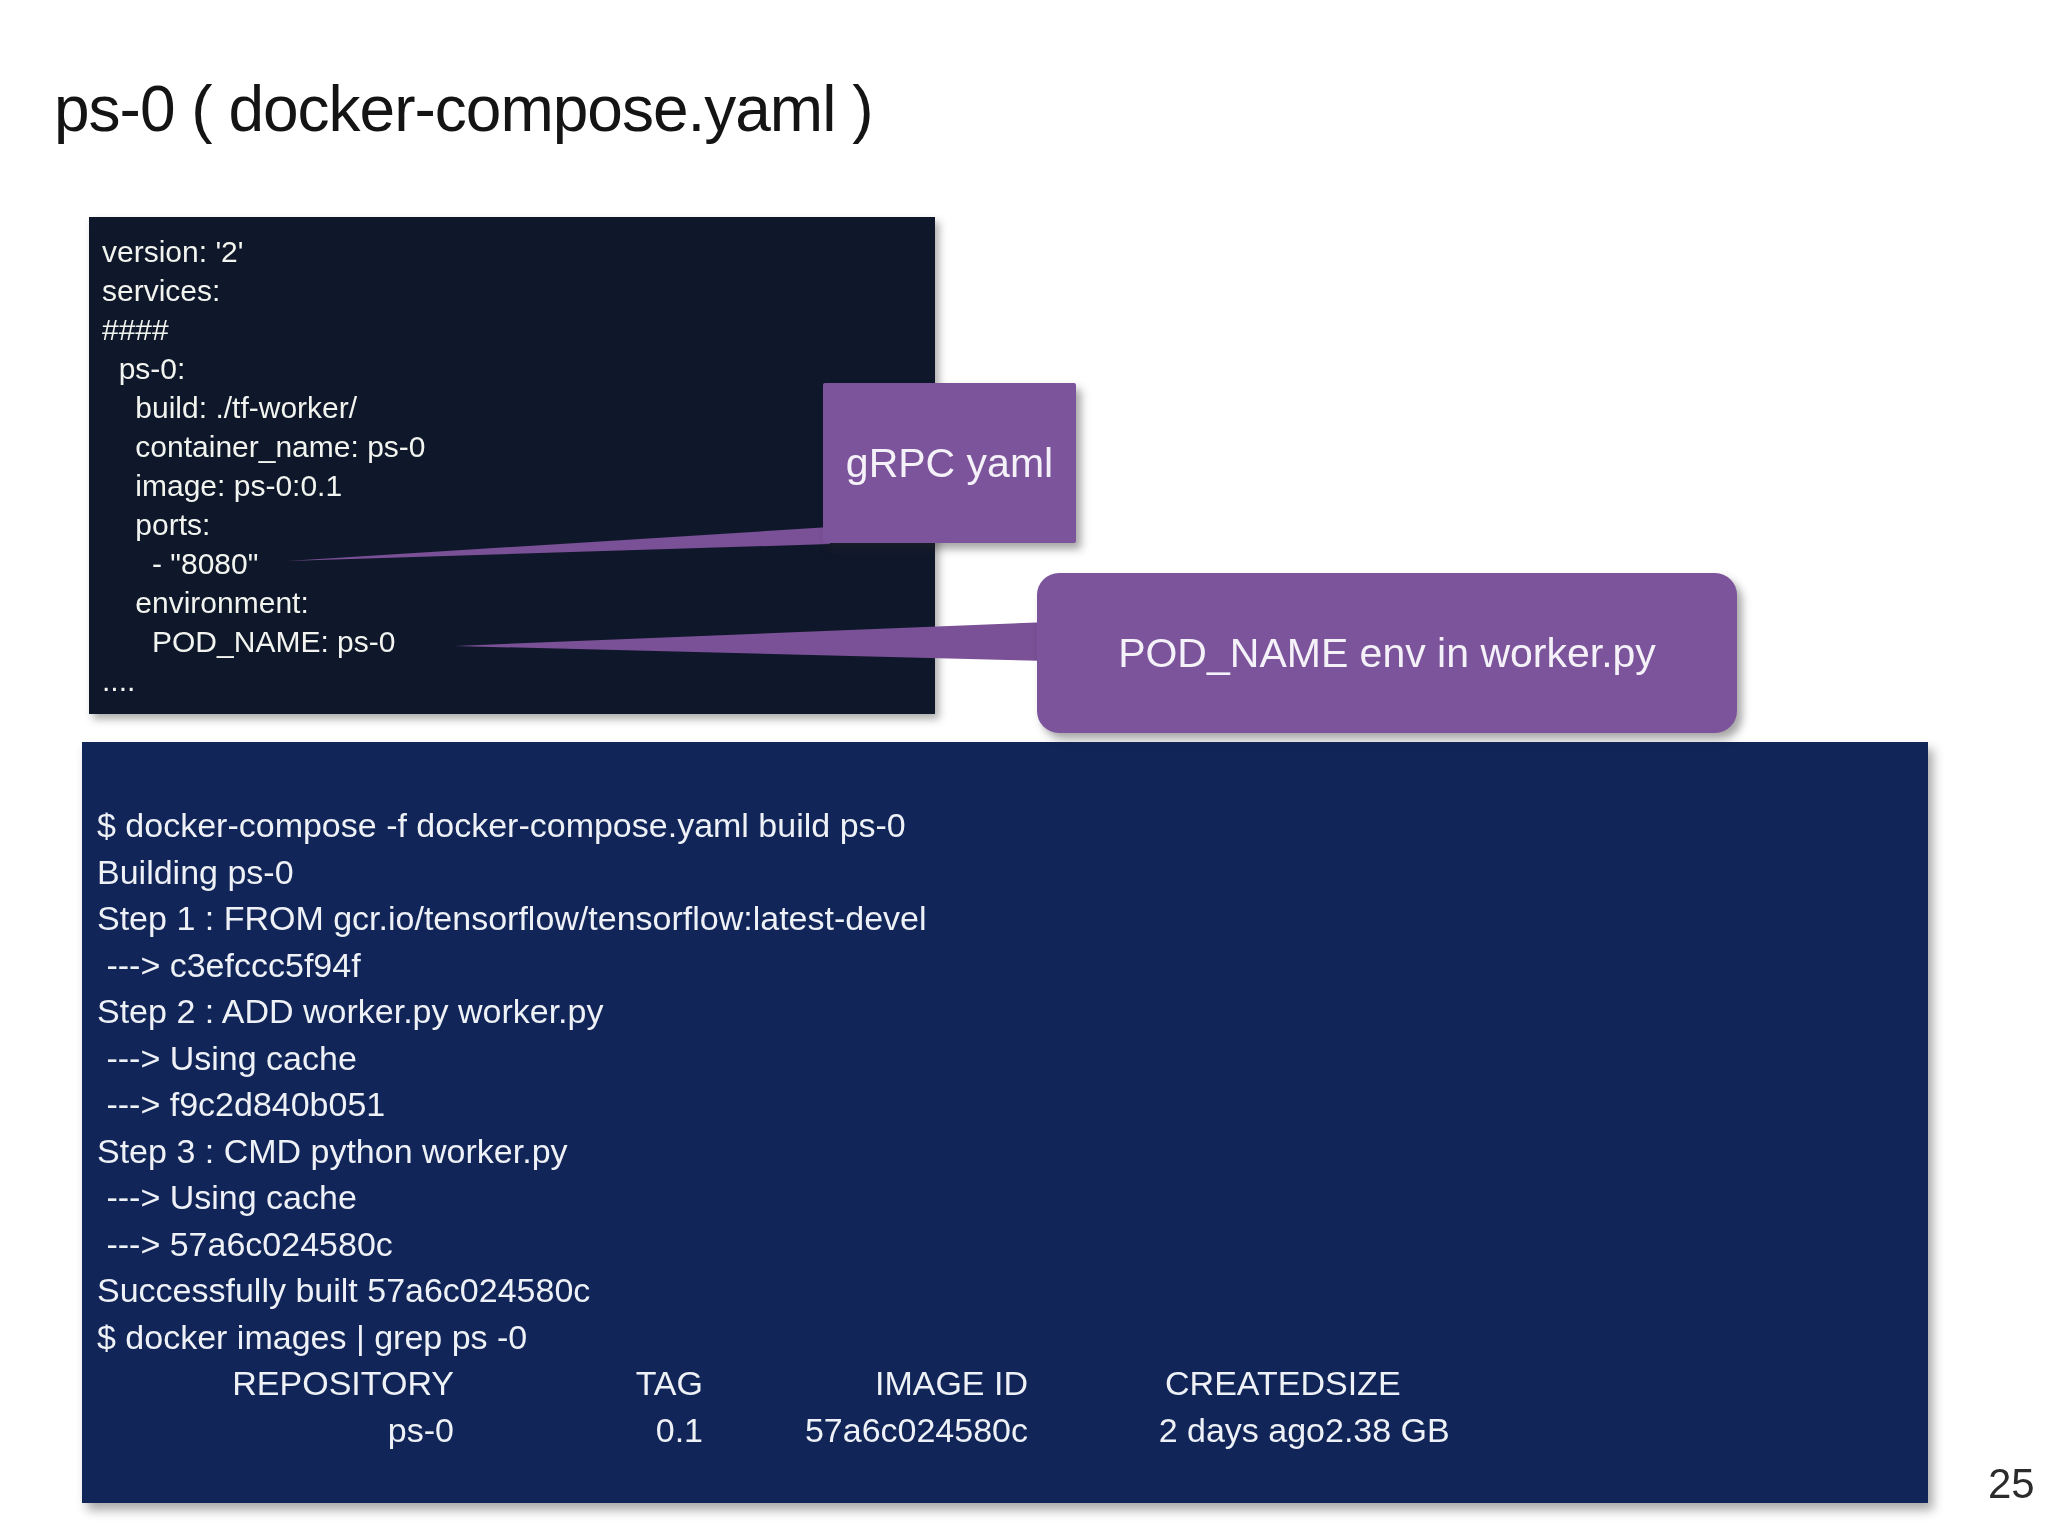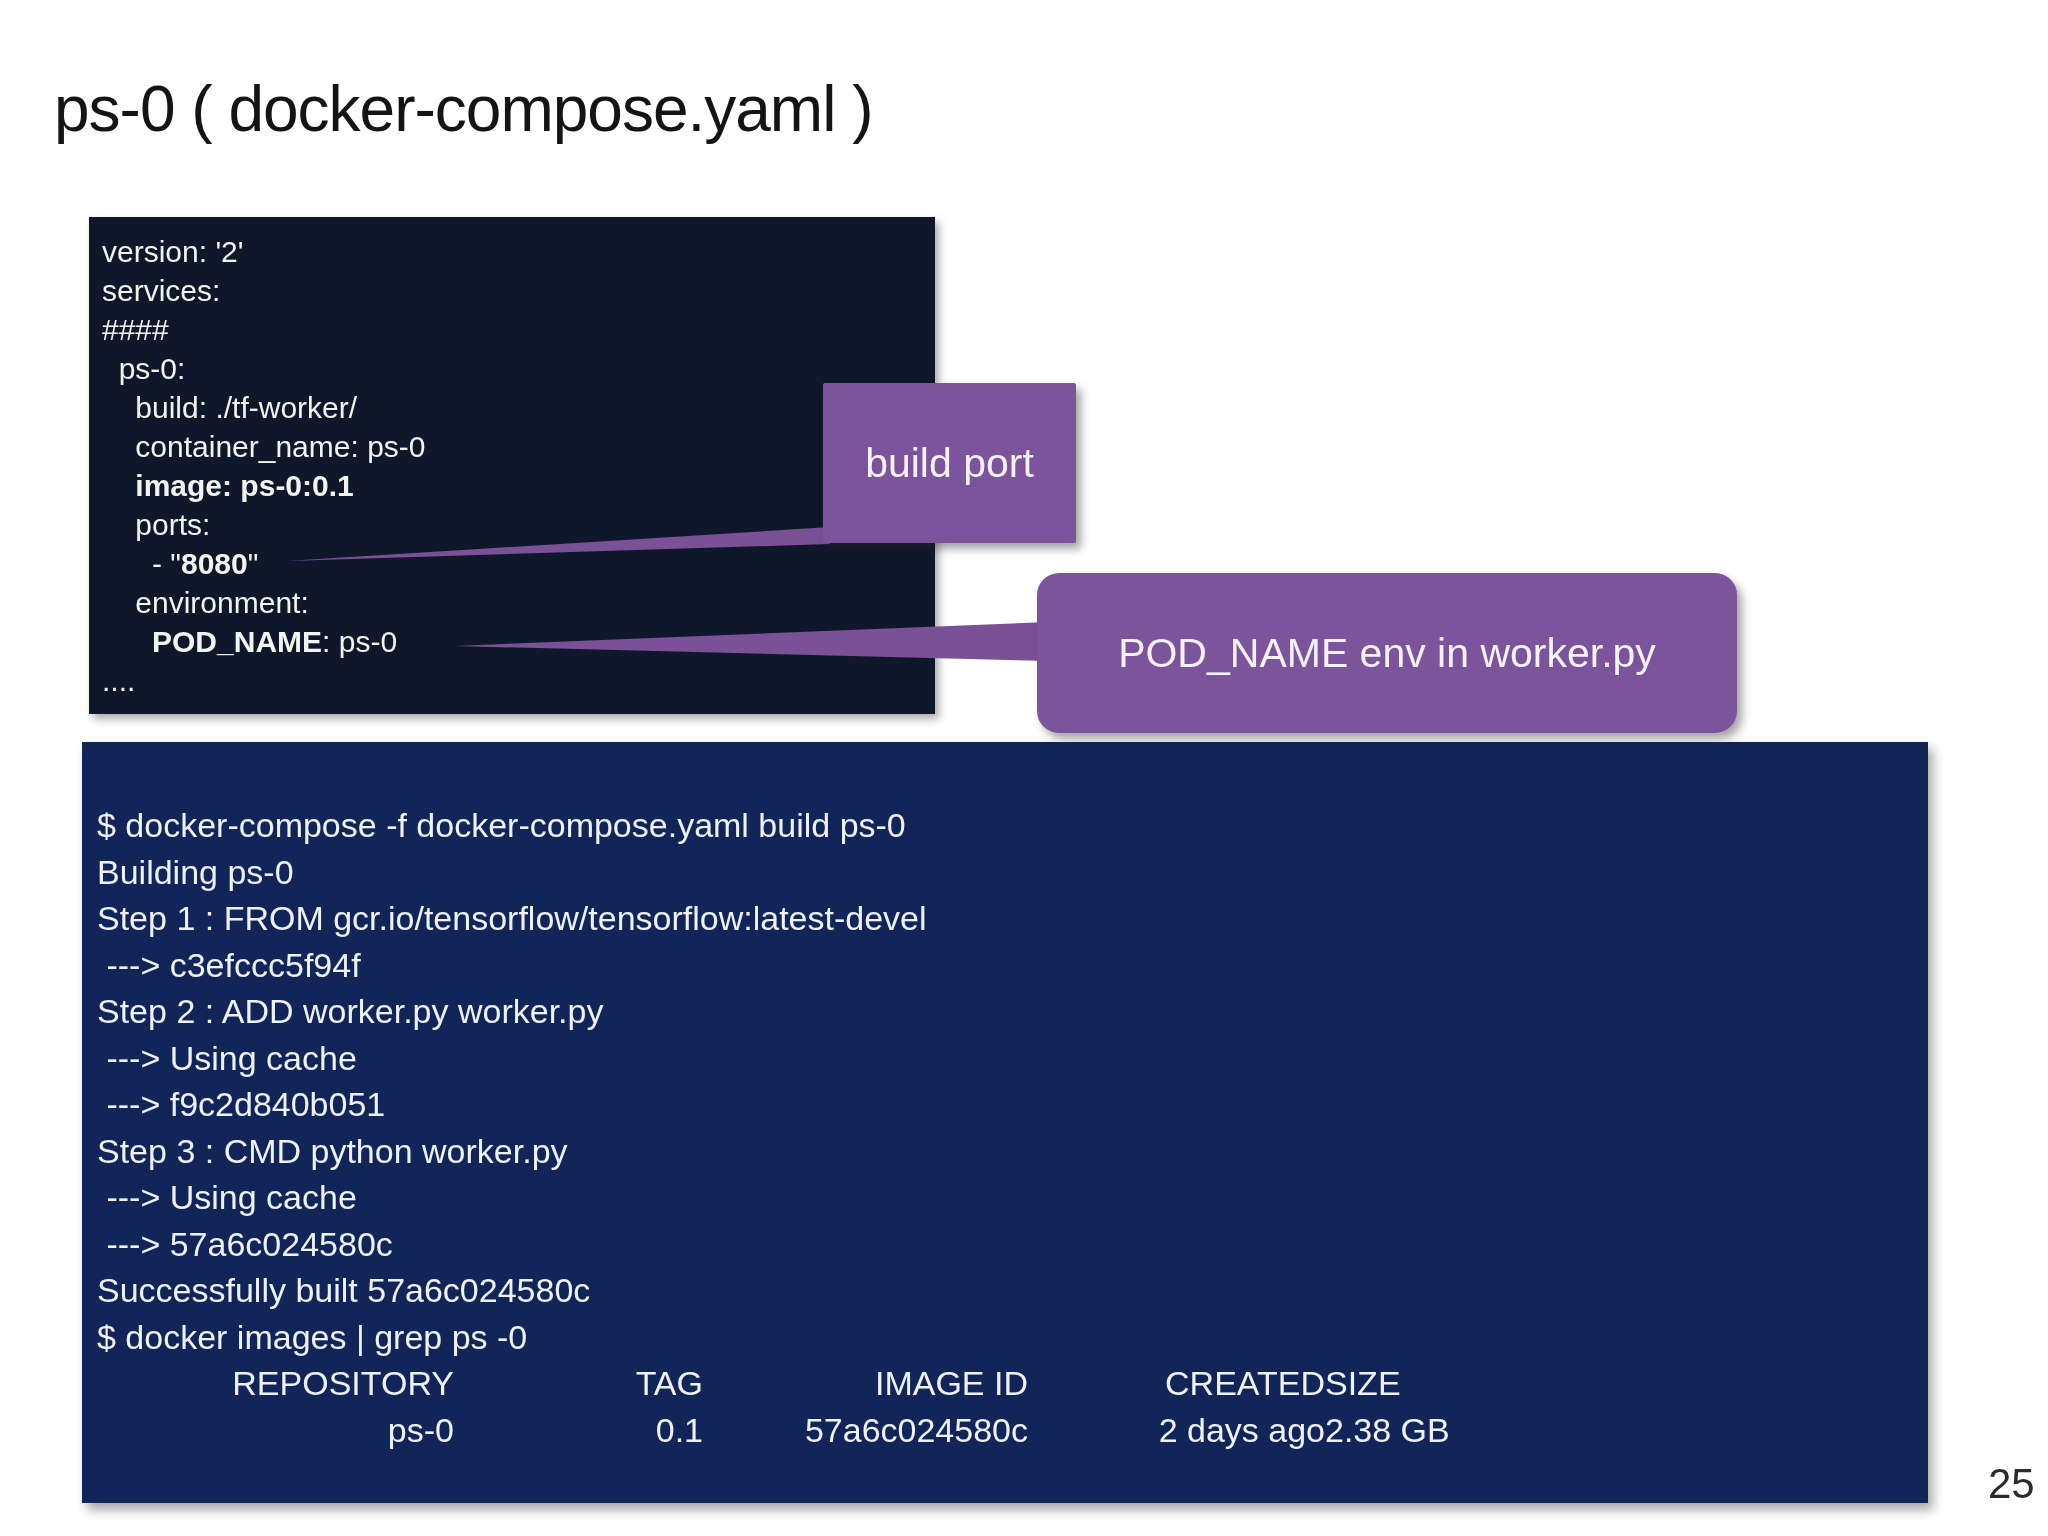--- a/index.html
+++ b/index.html
@@ -25,21 +25,21 @@
     position:absolute;left:89px;top:217px;width:846px;height:497px;
     background:#0f172a;
     box-shadow:4px 5px 8px rgba(40,40,40,0.38);
     padding:15px 0 0 13px;box-sizing:border-box;
     z-index:1;
   }
   .yline{
     font-size:30px;line-height:39px;color:#f2f4ef;
     white-space:pre;
   }
-  .yline .b{font-weight:bold;margin-top:40px;}
+  .yline .b{font-weight:normal;margin-top:40px;}
   .callout{
     position:absolute;z-index:3;
     background:#7c549c;
     box-shadow:5px 6px 8px rgba(40,40,40,0.42);
     display:flex;align-items:center;justify-content:center;
     color:#f5f1f8;font-size:41px;
   }
   .callout-grpc{
     left:823px;top:383px;width:253px;height:160px;
     border-radius:2px;
@@ -94,21 +94,21 @@
     <div class="yline"><span>    container_name: ps-0</span><span class="b"></span><span></span></div>
     <div class="yline"><span>    </span><span class="b">image: ps-0:0.1</span><span></span></div>
     <div class="yline"><span>    ports:</span><span class="b"></span><span></span></div>
     <div class="yline"><span>      - "</span><span class="b">8080</span><span>"</span></div>
     <div class="yline"><span>    environment:</span><span class="b"></span><span></span></div>
     <div class="yline"><span>      </span><span class="b">POD_NAME</span><span>: ps-0</span></div>
     <div class="yline"><span>....</span><span class="b"></span><span></span></div>
   </div>
 
   <div class="callout callout-grpc">
-    <span>build port</span>
+    <span>gRPC yaml</span>
   </div>
 
   <div class="callout callout-pod">
     <span>POD_NAME env in worker.py</span>
   </div>
 
   <div class="terminal">
     <div class="tline">$ docker-compose -f docker-compose.yaml build ps-0</div>
     <div class="tline">Building ps-0</div>
     <div class="tline">Step 1 : FROM gcr.io/tensorflow/tensorflow:latest-devel</div>

